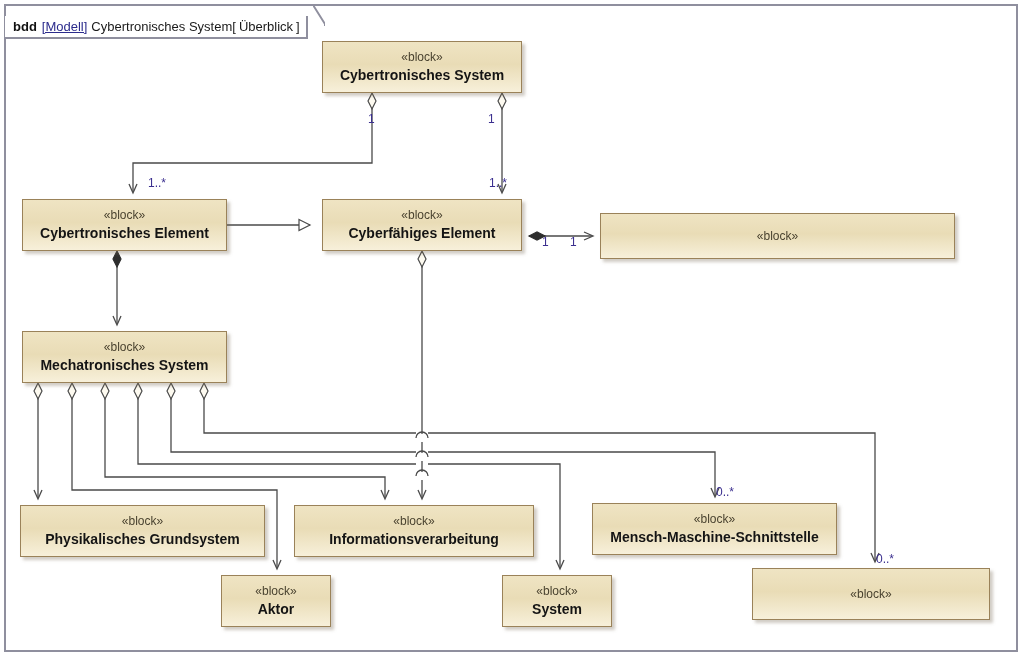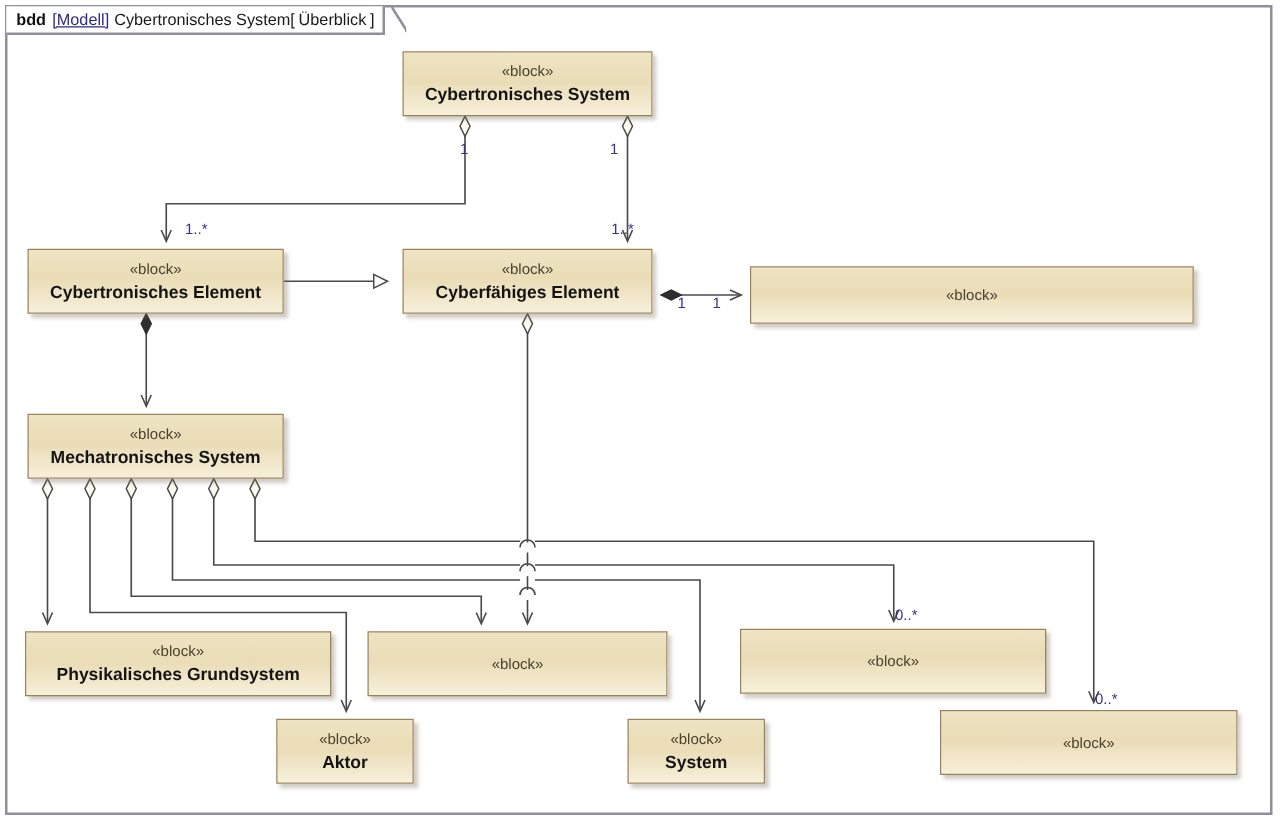--- a/index.html
+++ b/index.html
@@ -25,21 +25,21 @@
     width: 1014px;
     height: 648px;
     border: 2px solid #8f8f9e;
     box-sizing: border-box;
     background: #ffffff;
   }
   
   .frame-header {
     position: absolute;
     left: 5px;
-    top: 5px;
+    top: 16px;
     height: 21px;
     padding: 0 6px 0 8px;
     border-right: 2px solid #8f8f9e;
     border-bottom: 2px solid #8f8f9e;
     background: #ffffff;
     white-space: nowrap;
     font-size: 13px;
     line-height: 21px;
     color: #1a1a1a;
     z-index: 40;
@@ -224,24 +224,26 @@
     <div class="bname">Mechatronisches System</div>
   </div>
 
   <div class="block" style="left:20px; top:505px; width:245px; height:52px;">
     <div class="stereo">«block»</div>
     <div class="bname">Physikalisches Grundsystem</div>
   </div>
 
   <div class="block" style="left:294px; top:505px; width:240px; height:52px;">
     <div class="stereo">«block»</div>
+    <div class="bname">Informationsverarbeitung</div>
   </div>
 
   <div class="block" style="left:592px; top:503px; width:245px; height:52px;">
     <div class="stereo">«block»</div>
+    <div class="bname">Mensch-Maschine-Schnittstelle</div>
   </div>
 
   <div class="block" style="left:221px; top:575px; width:110px; height:52px;">
     <div class="stereo">«block»</div>
     <div class="bname">Aktor</div>
   </div>
 
   <div class="block" style="left:502px; top:575px; width:110px; height:52px;">
     <div class="stereo">«block»</div>
     <div class="bname">System</div>

